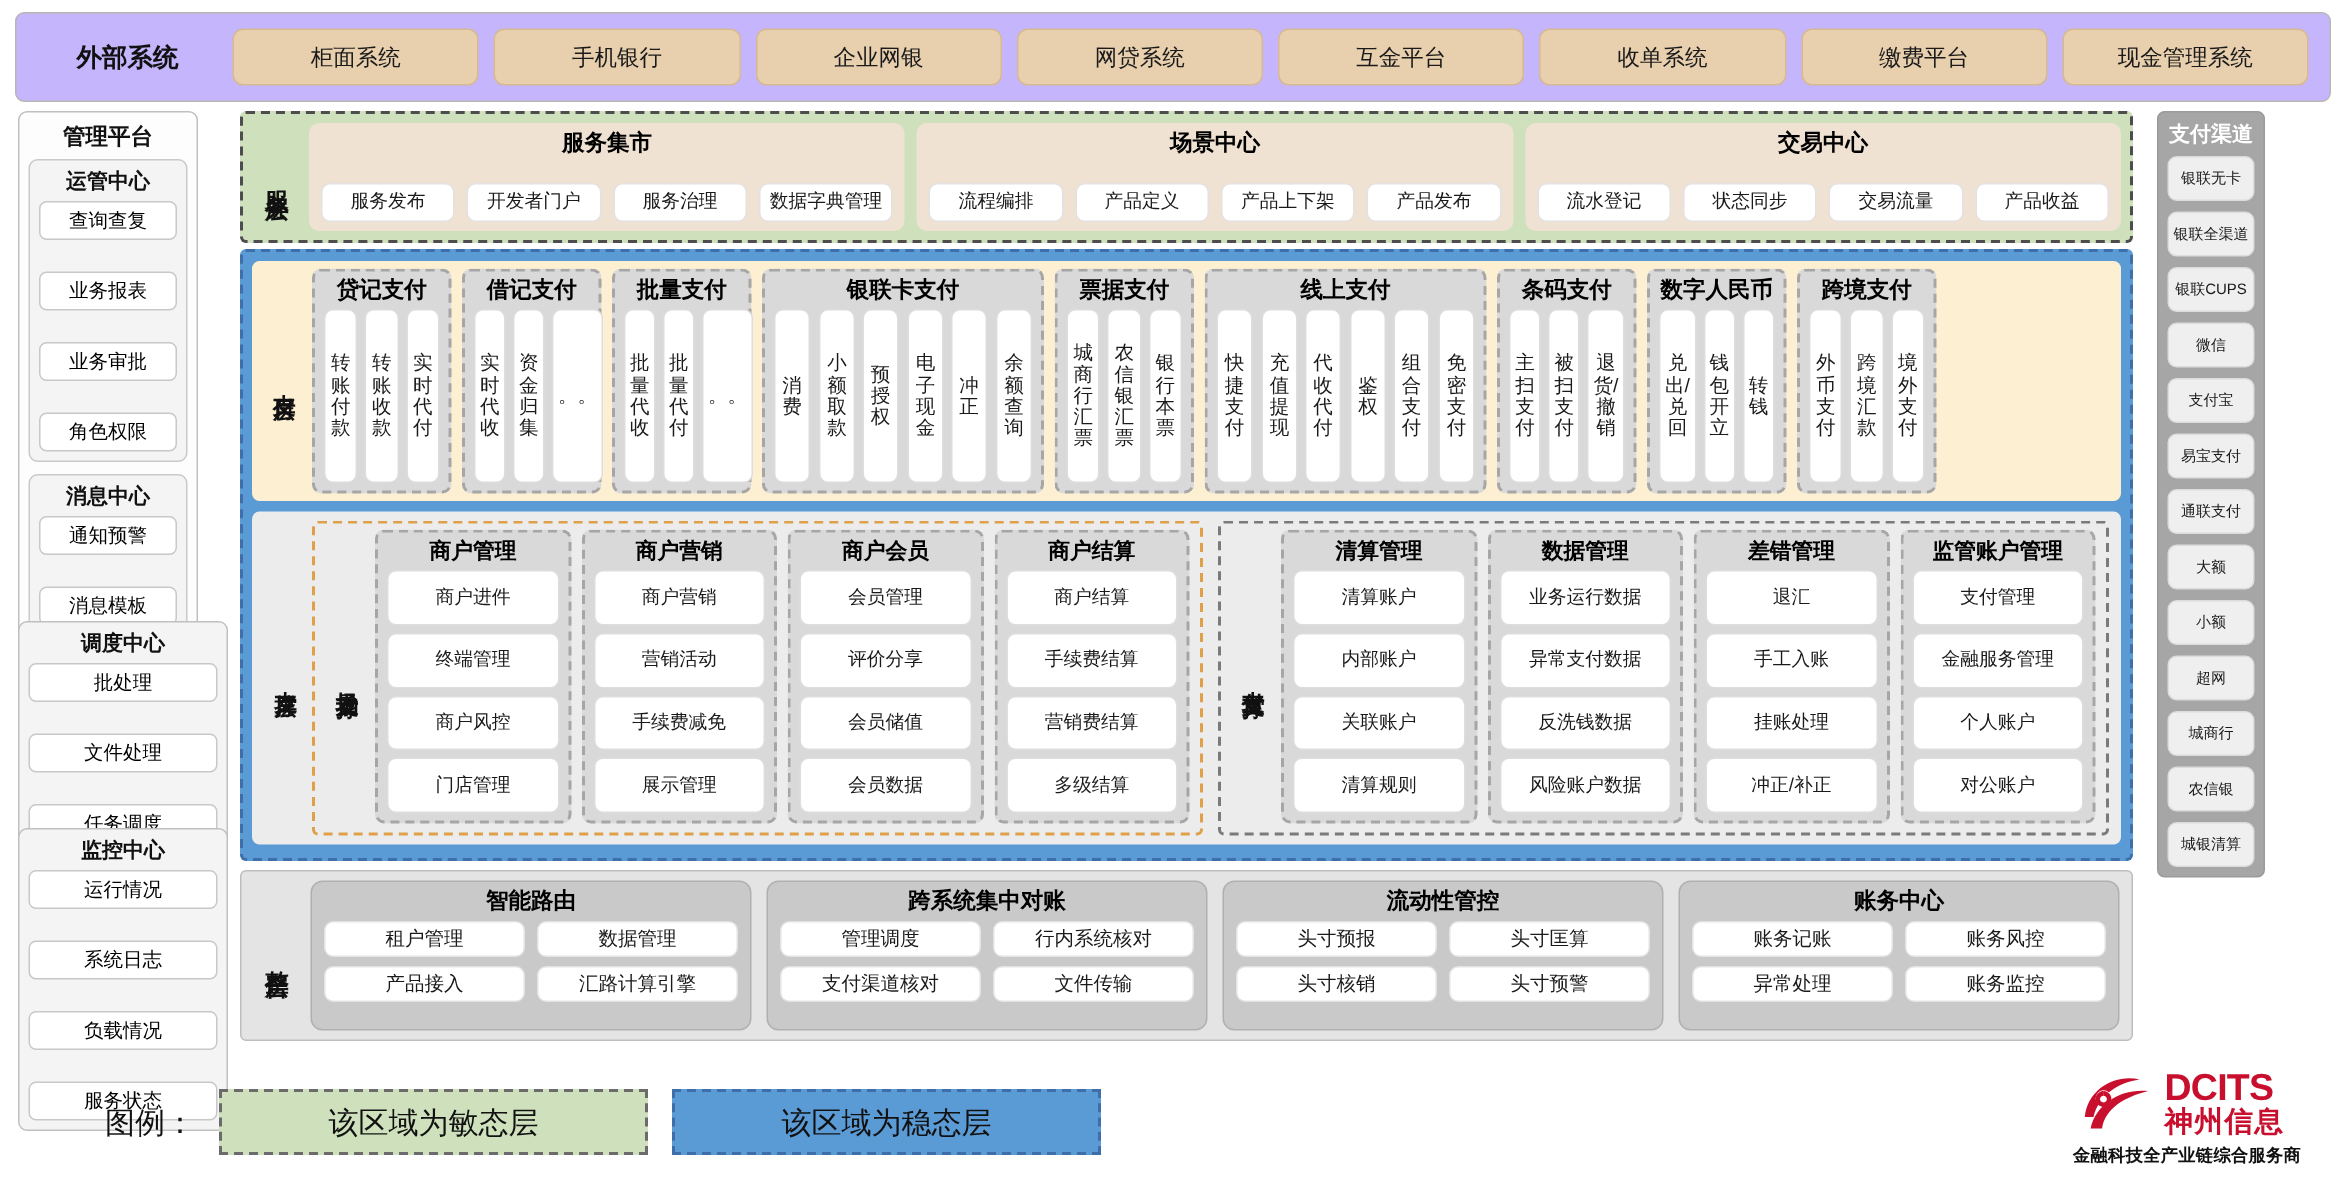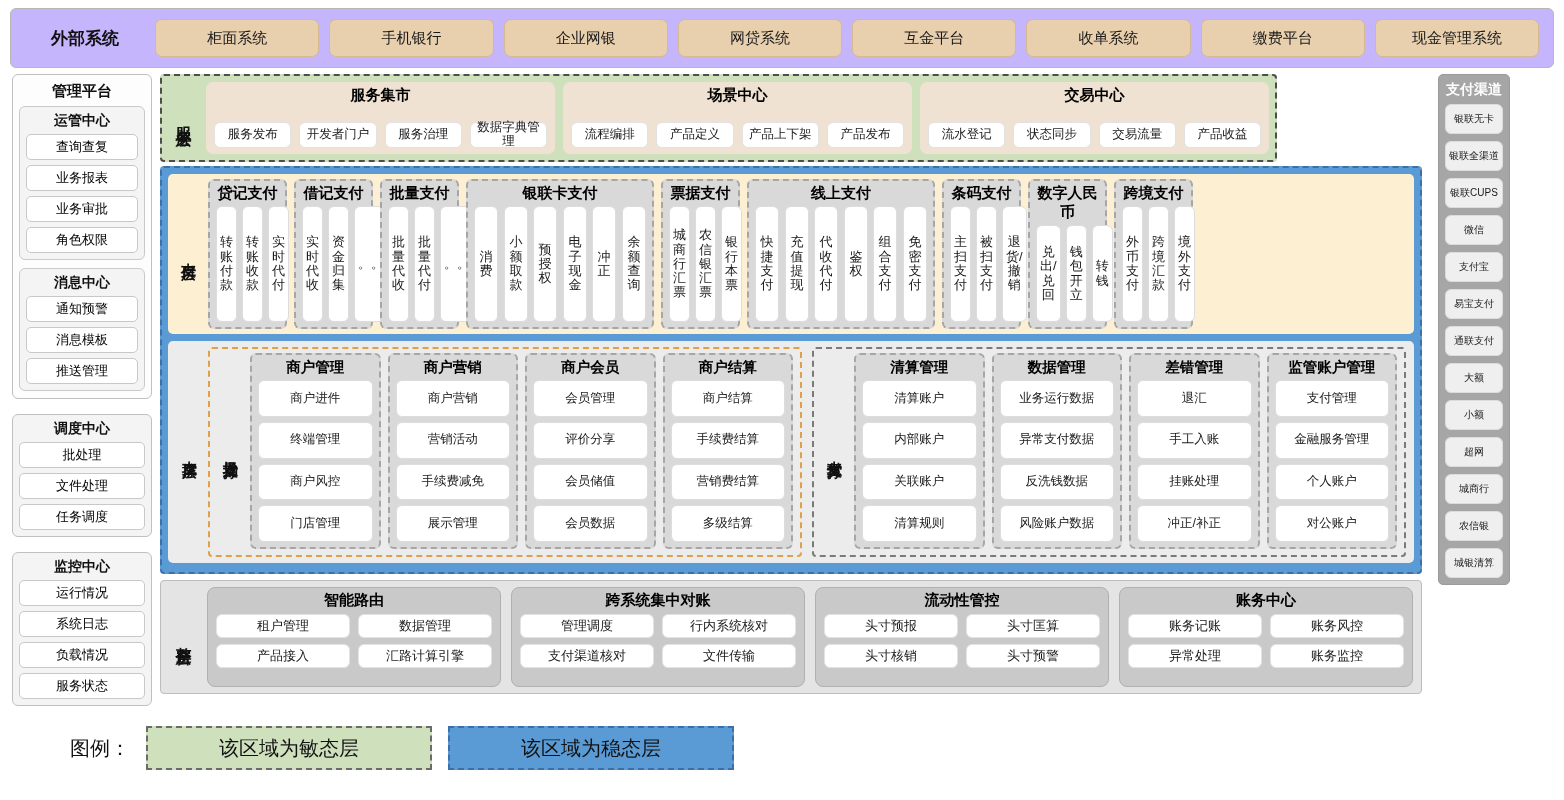--- a/index.html
+++ b/index.html
@@ -54,41 +54,41 @@
     background: #e8cfae;
     border: 1px solid #d7b98f;
     border-radius: 7px;
     display: flex; align-items: center; justify-content: center;
     font-size: 15px; color: #1a1a1a;
   }
 
   
   #mgmt-col {
     position: absolute; left: 12px; top: 74px;
-    width: 140px;
+    width: 120px;
   }
   #mgmt-outer {
     border: 1px solid #c0c0c0;
     border-radius: 6px;
     background: #fdfdfd;
     padding: 5px 6px 7px 6px;
   }
   #mgmt-title { font-size: 15px; font-weight: bold; text-align:center; padding: 2px 0 5px; color:#111; }
   .mgmt-box {
     border: 1px solid #c9c9c9;
     border-radius: 6px;
     background: #f4f4f4;
     padding: 3px 6px 6px 6px;
     margin-bottom: 8px;
   }
   .mgmt-box:last-child { margin-bottom: 0; }
   .mgmt-box-title { font-size: 14px; font-weight: bold; text-align:center; padding: 2px 0 4px; color:#111; }
   .mgmt-chip {
     height: 26px;
-    margin-bottom: 5px;
+    margin-bottom: 21px;
     font-size: 13px;
     background:#fff;
     border:1px solid #c8c8c8;
     border-radius:5px;
     display:flex; align-items:center; justify-content:center;
   }
   .mgmt-chip:last-child { margin-bottom: 0; }
   #mgmt-sched {
     position: absolute; left: 12px; top: 414px; width: 140px;
     border:1px solid #c0c0c0; border-radius:6px; background:#f4f4f4;
@@ -96,21 +96,21 @@
   }
   #mgmt-monitor {
     position: absolute; left: 12px; top: 552px; width: 140px;
     border:1px solid #c0c0c0; border-radius:6px; background:#f4f4f4;
     padding: 3px 6px 6px 6px;
   }
 
   
   #service-layer {
     position: absolute; left: 160px; top: 74px;
-    width: 1117px; height: 88px;
+    width: 1262px; height: 88px;
     background: #cfe0bd;
     border: 2px dashed #4d4d4d;
     border-radius: 4px;
     display: flex; align-items: stretch;
     padding: 6px;
   }
   .layer-label {
     flex: none; width: 30px;
     display: flex; align-items: center; justify-content: center;
     font-size: 16px; font-weight: bold; color: #111;
@@ -159,21 +159,21 @@
     border: 2px dashed #a6a6a6;
     border-radius: 6px;
     margin-left: 7px;
     padding: 2px 6px 5px;
     display: flex; flex-direction: column;
   }
   .pay-col-title { font-size: 15px; font-weight: bold; text-align:center; padding: 1px 0 3px; }
   .pay-rows { flex:1; display:flex; flex-direction:row; gap:5px; }
   .pay-row { display:flex; gap: 6px; flex:1; }
   .pay-row .chip { flex:1; border-radius:6px; border-color:#ddd; font-size:13px; }
-  .c1 { width: 79px; } .c2 { width: 188px; }
+  .c1 { width: 93px; } .c2 { width: 188px; }
 
   
   #sup-layer {
     height: 222px; margin-top: 7px;
     background: #ececec;
     border-radius: 5px;
     display: flex; align-items: stretch;
     padding: 6px 8px;
   }
   .sup-half {
@@ -653,14 +653,29 @@
         <div class="chan-chip">城银清算</div>
       </div>
   </div>
 
   <div id="legend">
     <div id="legend-label">图例：</div>
     <div class="legend-box" id="legend-agile">该区域为敏态层</div>
     <div class="legend-box" id="legend-stable">该区域为稳态层</div>
   </div>
 
+  <div id="logo">
+    <div id="logo-row">
+      <svg id="logo-mark" viewBox="0 0 60 50">
+        <path d="M8 34 C10 14, 30 4, 46 8 C32 10, 18 18, 14 34 Z" fill="#c8102e"></path>
+        <path d="M12 42 C16 24, 34 14, 52 16 C36 20, 22 28, 20 42 Z" fill="#c8102e"></path>
+        <circle cx="21" cy="21" r="5.5" fill="#ffffff"></circle>
+        <path d="M21 16 a5.5 5.5 0 1 1 -0.1 0 l0 3.2 a2.4 2.4 0 1 0 0.1 0 z" fill="#c8102e"></path>
+      </svg>
+      <div id="logo-text">
+        <div id="logo-en">DCITS</div>
+        <div id="logo-cn">神州信息</div>
+      </div>
+    </div>
+    <div id="logo-tag">金融科技全产业链综合服务商</div>
+  </div>
 
 </div>
 
 </body></html>

